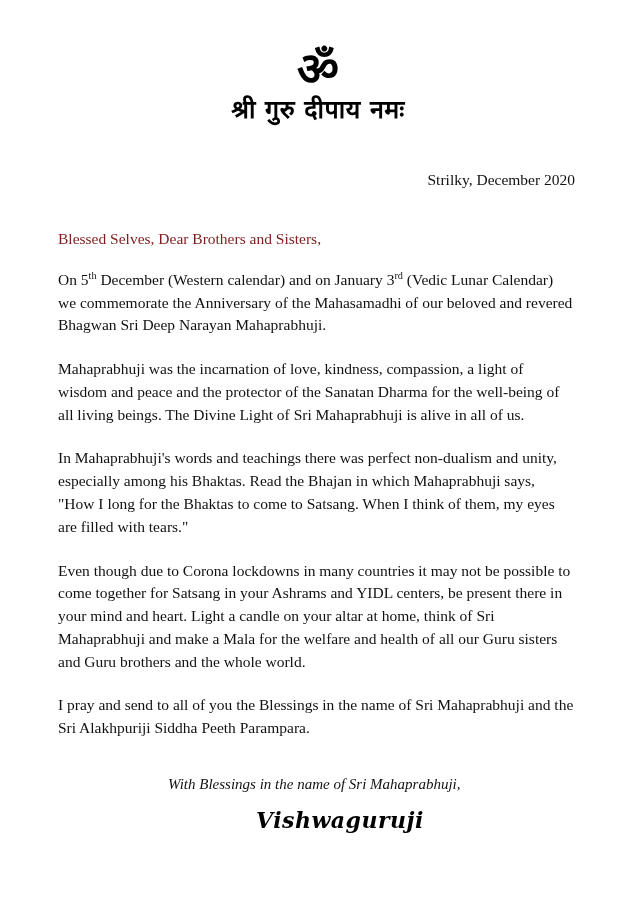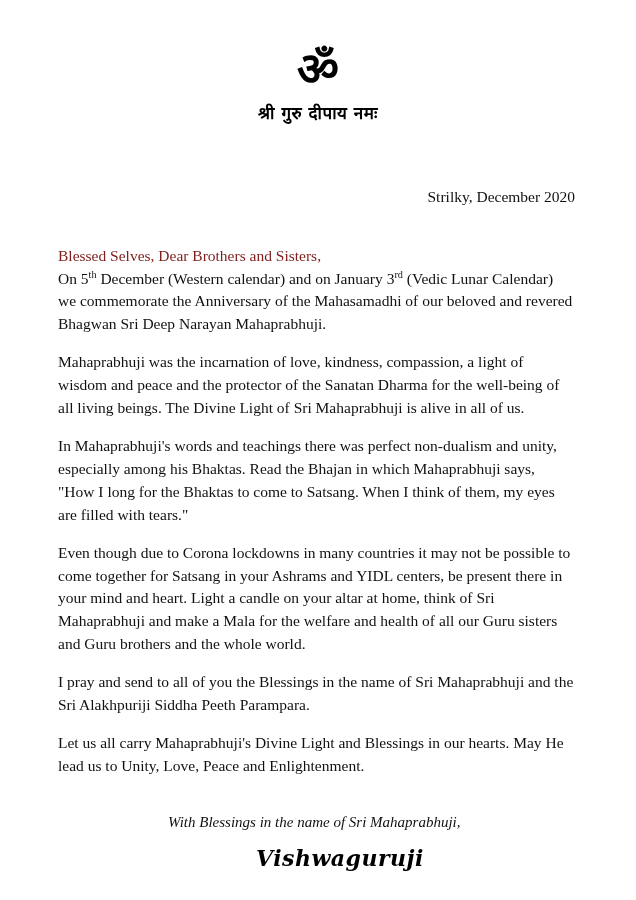--- a/index.html
+++ b/index.html
@@ -29,47 +29,47 @@
     font-family: "DejaVu Sans", sans-serif;
     font-size: 46px;
     font-weight: 700;
     line-height: 1;
     color: #000000;
     display: block;
     letter-spacing: 0;
   }
   .mantra {
     display: block;
-    margin-top: 12px;
+    margin-top: 4px;
     font-family: "DejaVu Sans", sans-serif;
-    font-size: 17px;
+    font-size: 25px;
     font-weight: 700;
     line-height: 1.15;
     color: #000000;
     letter-spacing: 0.5px;
   }
   .body-area {
     padding: 0 61px 0 58px;
   }
   .dateline {
     text-align: right;
     font-size: 15.5px;
-    margin-top: 64px;
+    margin-top: 46px;
     padding-right: 0px;
     color: #111111;
   }
   .salutation {
     font-size: 15.5px;
     margin-top: 41px;
     color: #7f1d1d;
   }
   .para {
     font-size: 15.5px;
     line-height: 1.47;
-    margin-top: 3px;
+    margin-top: 21px;
     text-align: left;
     color: #111111;
   }
   .para.first {
   }
   .para sup {
     font-size: 0.66em;
     vertical-align: super;
     line-height: 0;
   }
@@ -105,19 +105,18 @@
 
     <div class="dateline">Strilky, December 2020</div>
 
     <div class="salutation">Blessed Selves, Dear Brothers and Sisters,</div>
 
     <p class="para first">On 5<sup>th</sup> December (Western calendar) and on January 3<sup>rd</sup> (Vedic Lunar Calendar) we commemorate the Anniversary of the Mahasamadhi of our beloved and revered Bhagwan Sri Deep Narayan Mahaprabhuji.</p>
     <p class="para">Mahaprabhuji was the incarnation of love, kindness, compassion, a light of wisdom and peace and the protector of the Sanatan Dharma for the well-being of all living beings. The Divine Light of Sri Mahaprabhuji is alive in all of us.</p>
     <p class="para">In Mahaprabhuji's words and teachings there was perfect non-dualism and unity, especially among his Bhaktas. Read the Bhajan in which Mahaprabhuji says, "How I long for the Bhaktas to come to Satsang. When I think of them, my eyes are filled with tears."</p>
     <p class="para">Even though due to Corona lockdowns in many countries it may not be possible to come together for Satsang in your Ashrams and YIDL centers, be present there in your mind and heart. Light a candle on your altar at home, think of Sri Mahaprabhuji and make a Mala for the welfare and health of all our Guru sisters and Guru brothers and the whole world.</p>
     <p class="para">I pray and send to all of you the Blessings in the name of Sri Mahaprabhuji and the Sri Alakhpuriji Siddha Peeth Parampara.</p>
-    <p class="para">Let us all carry Mahaprabhuji's Divine Light and Blessings in our hearts. May He lead us to Unity, Love, Peace and Enlightenment.</p>
 
     <div class="closing">With Blessings in the name of Sri Mahaprabhuji,</div>
     <div class="signature">Vishwaguruji</div>
 
   </div>
 </div>
 
 </body></html>

